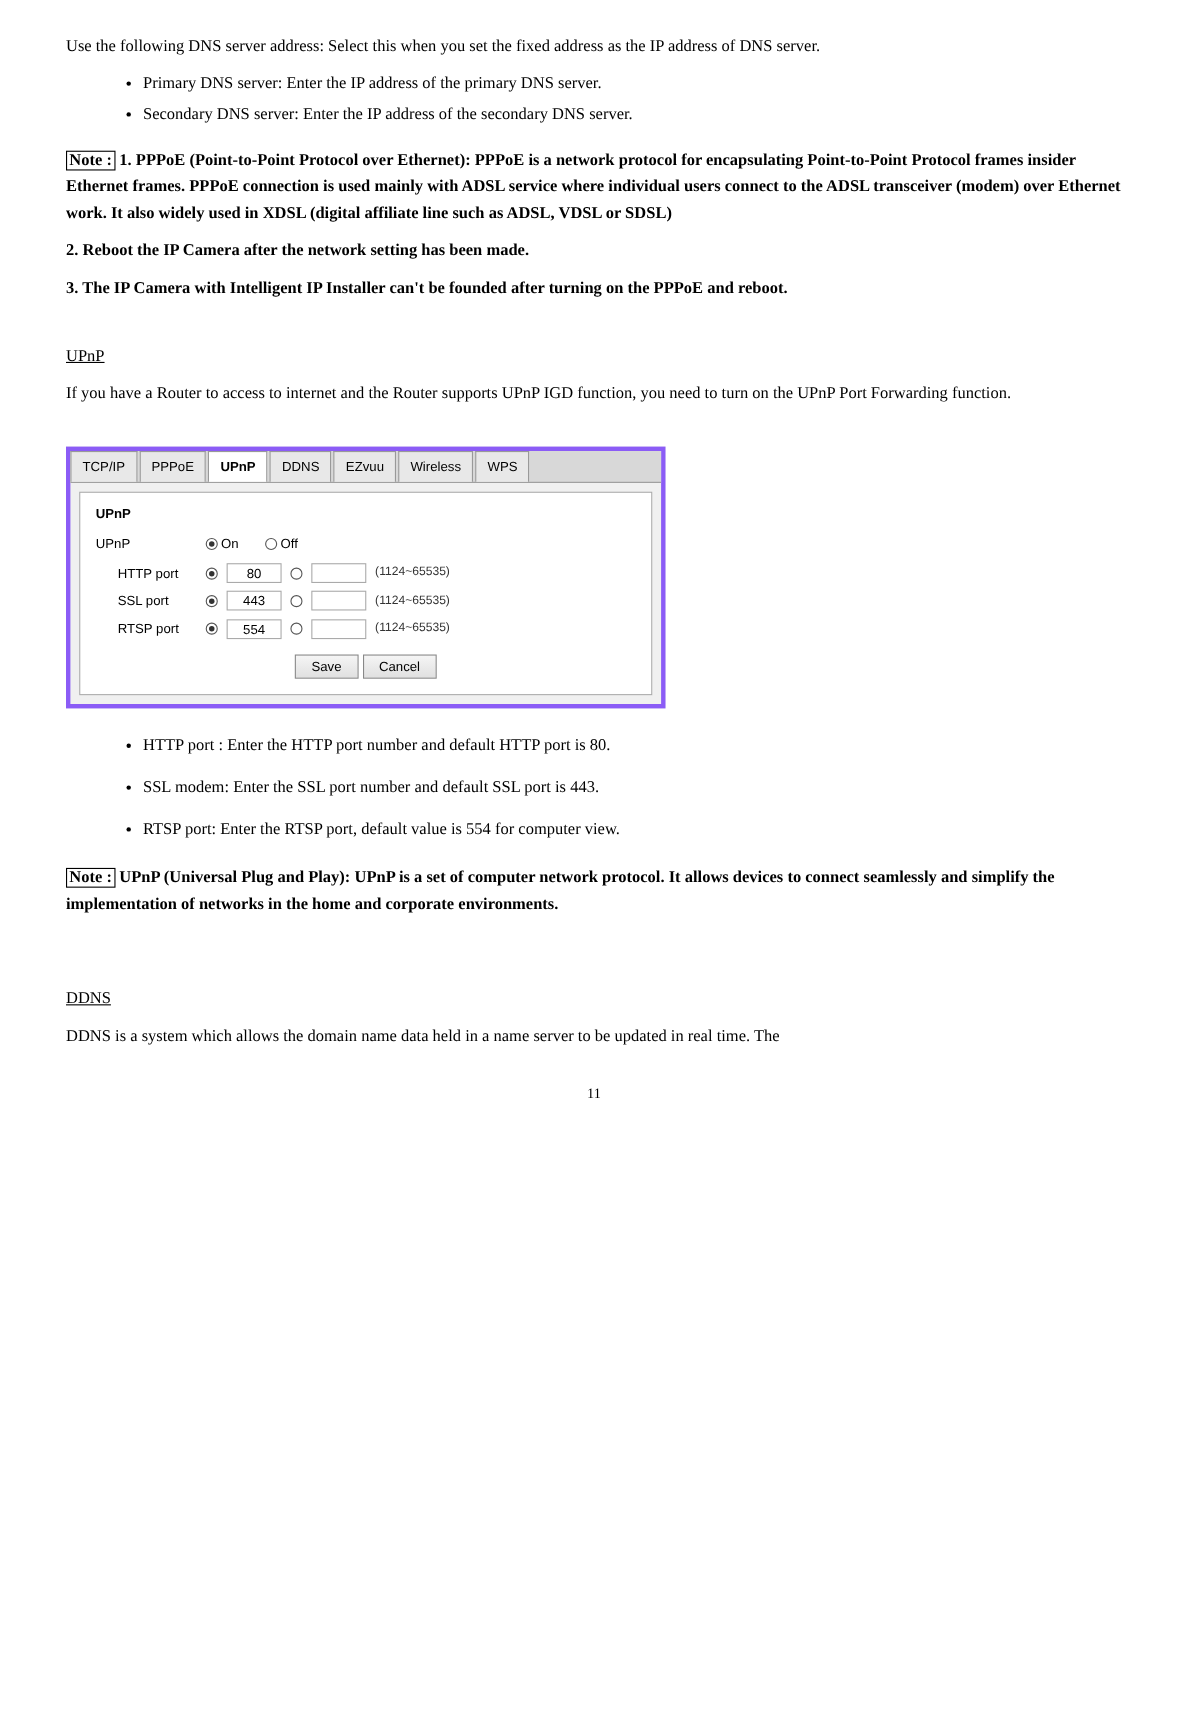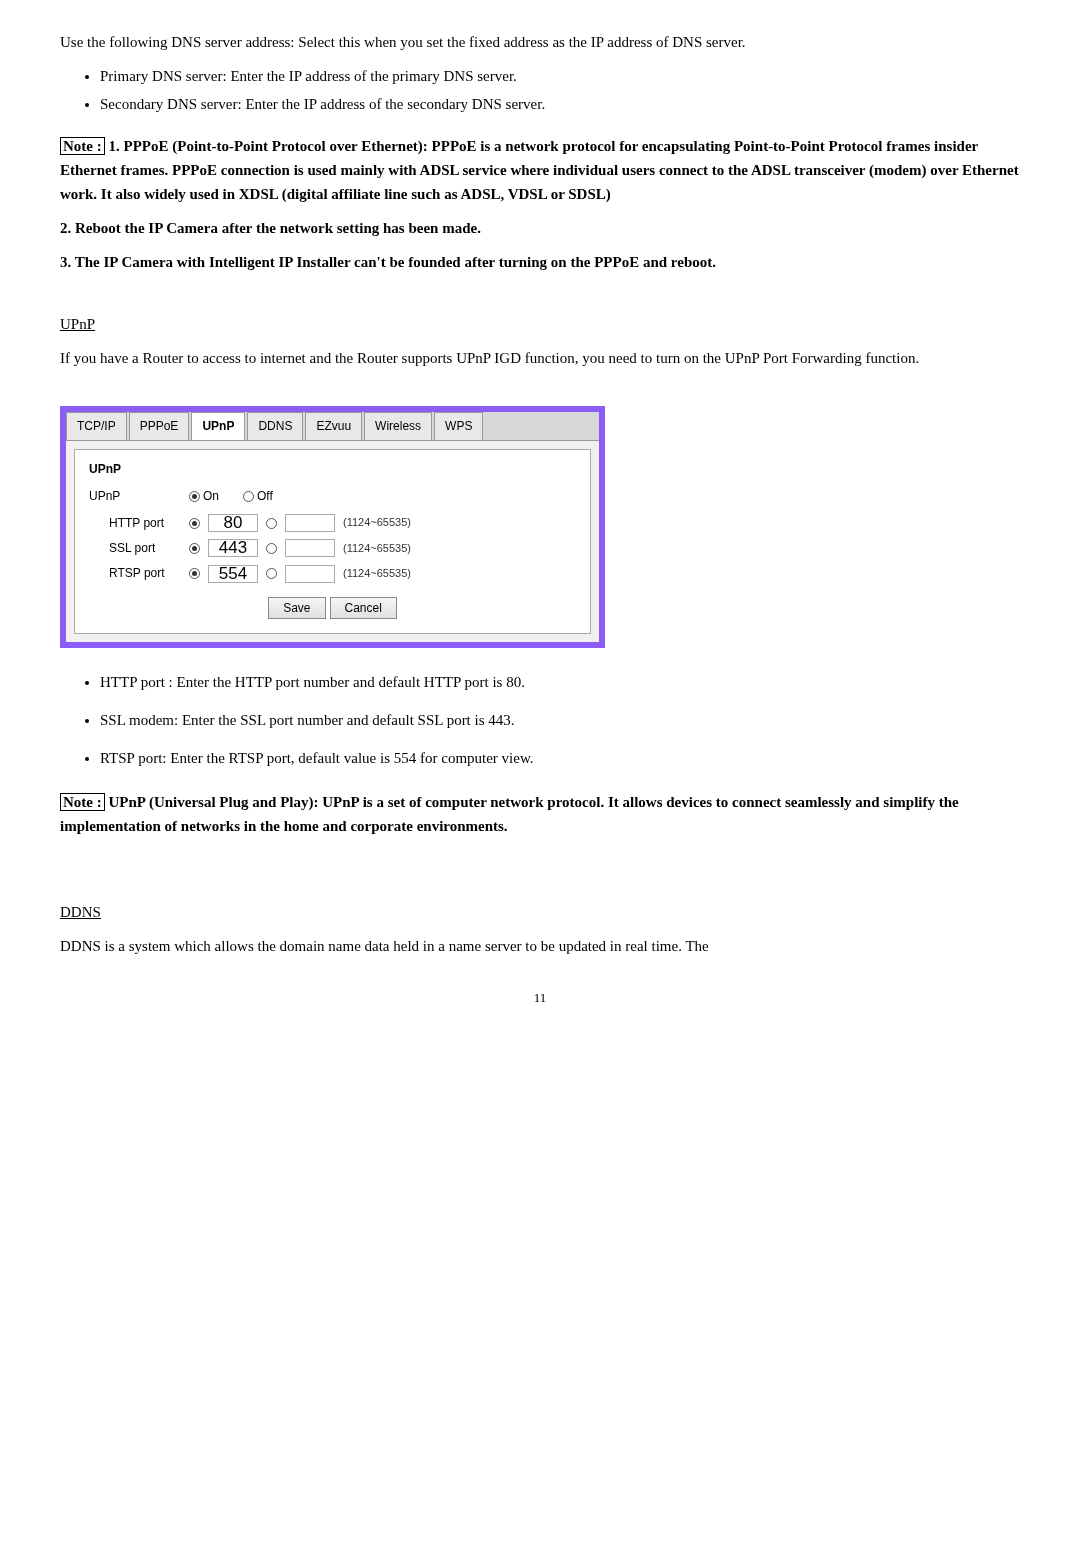--- a/index.html
+++ b/index.html
@@ -17,39 +17,40 @@
       margin-bottom: 18px;
     }
     .bold-inline { font-weight: normal; }
     ul.bullet-list {
       list-style: disc;
       margin-left: 40px;
       margin-bottom: 10px;
     }
     ul.bullet-list li {
       margin-bottom: 4px;
+      margin-left: 30px;
     }
     .note-box {
       border: 1px solid #000;
       display: inline;
       font-weight: bold;
       padding: 0 2px;
     }
     .note-paragraph {
       margin-bottom: 14px;
       font-weight: bold;
     }
     .section-heading {
       text-decoration: underline;
       font-size: 15px;
       margin-bottom: 10px;
       display: block;
     }
     .ui-screenshot {
-      border: 6px solid #8b5cf6;
+      border: 4px solid #8b5cf6;
       margin: 18px 0 22px 0;
       padding: 0;
       display: inline-block;
       width: 545px;
       background: #f0f0f0;
     }
     .ui-tabs {
       display: flex;
       flex-direction: row;
       border-bottom: 1px solid #999;
@@ -156,21 +157,21 @@
     }
     .ui-port-value-group {
       display: flex;
       align-items: center;
       gap: 8px;
     }
     .ui-input-small {
       width: 50px;
       height: 18px;
       border: 1px solid #aaa;
-      font-size: 17px;
+      font-size: 12px;
       padding: 0 3px;
       text-align: center;
     }
     .ui-range-text {
       font-size: 11px;
       color: #333;
     }
     .ui-button-row {
       display: flex;
       gap: 4px;

